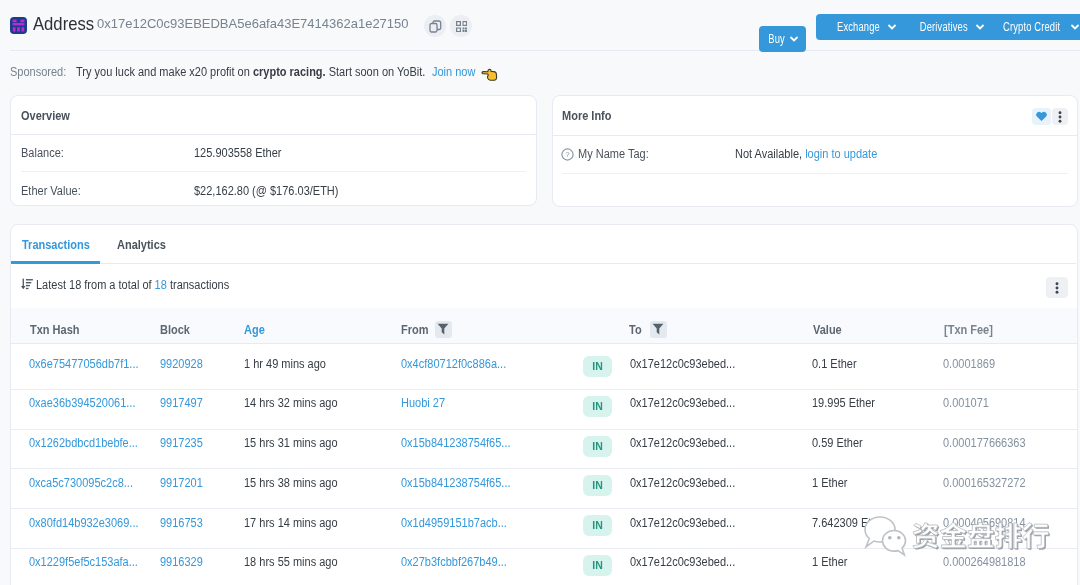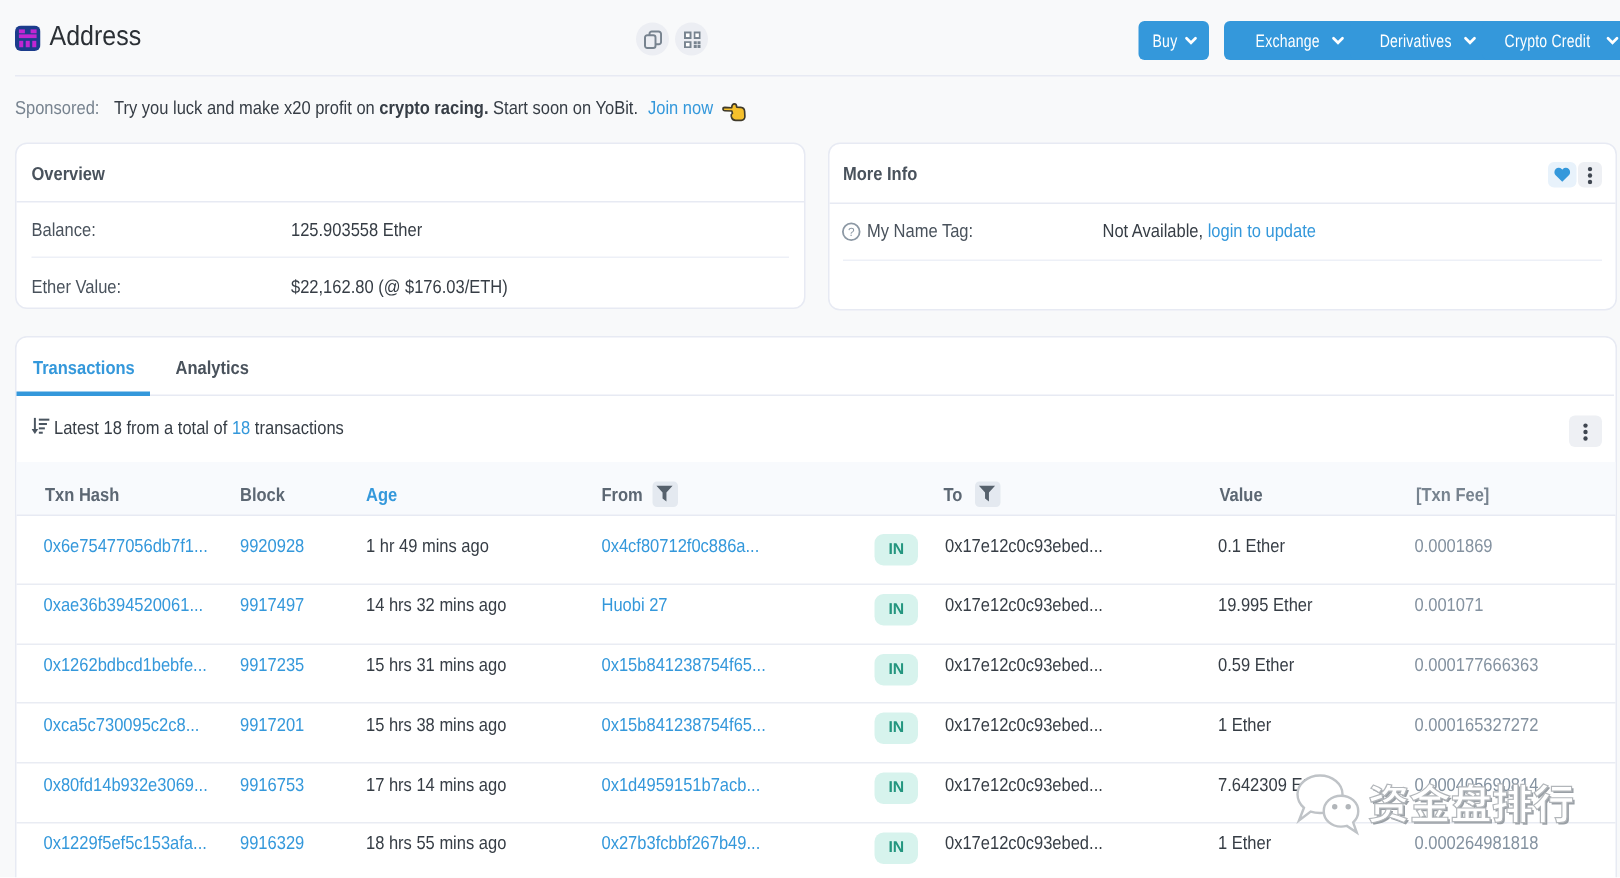--- a/index.html
+++ b/index.html
@@ -33,41 +33,42 @@
   <svg class="abs" style="left:10px; top:17px;" width="17" height="17" viewBox="0 0 17 17">
     <rect x="0" y="0" width="17" height="17" rx="4" fill="#1b3c8c"></rect>
     <rect x="2.6" y="2.6" width="4" height="2.6" fill="#c026d3"></rect>
     <rect x="10.4" y="2.6" width="4" height="2.6" fill="#c026d3"></rect>
     <rect x="2.6" y="5.9" width="11.8" height="2.5" fill="#c026d3"></rect>
     <rect x="2.8" y="10.2" width="2.7" height="4.3" fill="#c026d3"></rect>
     <rect x="7.15" y="10.2" width="2.7" height="4.3" fill="#c026d3"></rect>
     <rect x="11.5" y="10.2" width="2.7" height="4.3" fill="#c026d3"></rect>
   </svg>
   <div class="abs" style="left:33px; top:12.7px; font-size:18.5px; line-height:22px; color:#2b3035; transform:scaleX(0.9); transform-origin:0 50%;">Address</div>
+  <div class="abs" style="left:97px; top:16.4px; font-size:13px; line-height:16px; color:#77838f; white-space:nowrap;">0x17e12C0c93EBEDBA5e6afa43E7414362a1e27150</div>
 
   <div class="iconbtn" style="left:424px; top:15px;"></div>
   <svg class="abs" style="left:428.5px; top:19.5px;" width="13" height="13" viewBox="0 0 13 13" fill="none" stroke="#77838f" stroke-width="1.3">
     <rect x="1" y="3.5" width="7" height="8.5" rx="1.5"></rect>
     <path d="M4 3.5 V2.5 A1.5 1.5 0 0 1 5.5 1 H10 A1.7 1.7 0 0 1 11.7 2.7 V8 A1.5 1.5 0 0 1 10.2 9.5 H8"></path>
   </svg>
   <div class="iconbtn" style="left:450px; top:15px;"></div>
   <svg class="abs" style="left:454.5px; top:19.5px;" width="13" height="13" viewBox="0 0 13 13" fill="#77838f">
     <rect x="1" y="1" width="5" height="5"></rect>
       <rect x="2.3" y="2.3" width="2.4" height="2.4" fill="#fff"></rect>
     <rect x="7.5" y="1" width="4.5" height="5"></rect>
       <rect x="8.6" y="2.3" width="2.3" height="2.4" fill="#fff"></rect>
     <rect x="1" y="7.5" width="5" height="4.5"></rect>
       <rect x="2.3" y="8.6" width="2.4" height="2.3" fill="#fff"></rect>
     <rect x="7.5" y="7.5" width="2" height="2"></rect>
       <rect x="10" y="7.5" width="2" height="2"></rect>
     <rect x="7.5" y="10" width="2" height="2"></rect>
       <rect x="10" y="10" width="2" height="2"></rect>
   </svg>
 
-  <div class="btn-blue" style="left:759px; width:47px;">
+  <div class="btn-blue" style="left:759px; width:47px;margin-top:12px;">
       <span class="bi">Buy</span>
       <svg class="chev" width="10" height="7" viewBox="0 0 10 7">
         <path d="M2 1.5 L5 4.5 L8 1.5" fill="none" stroke="#fff" stroke-width="1.8" stroke-linecap="round"></path>
       </svg>
     </div>
   <div class="btn-blue" style="left:816px; width:96px;">
       <span class="bi">Exchange</span>
       <svg class="chev" width="10" height="7" viewBox="0 0 10 7">
         <path d="M2 1.5 L5 4.5 L8 1.5" fill="none" stroke="#fff" stroke-width="1.8" stroke-linecap="round"></path>
       </svg>

